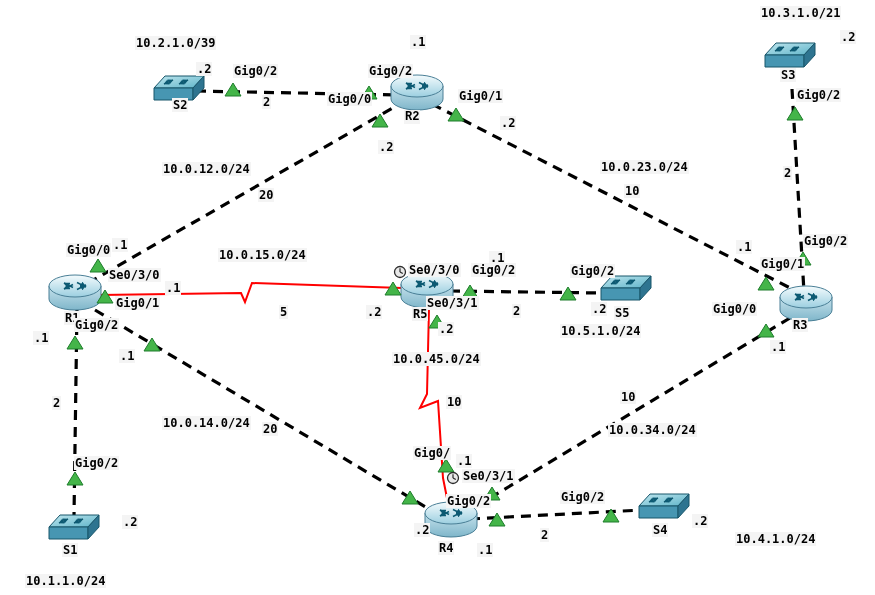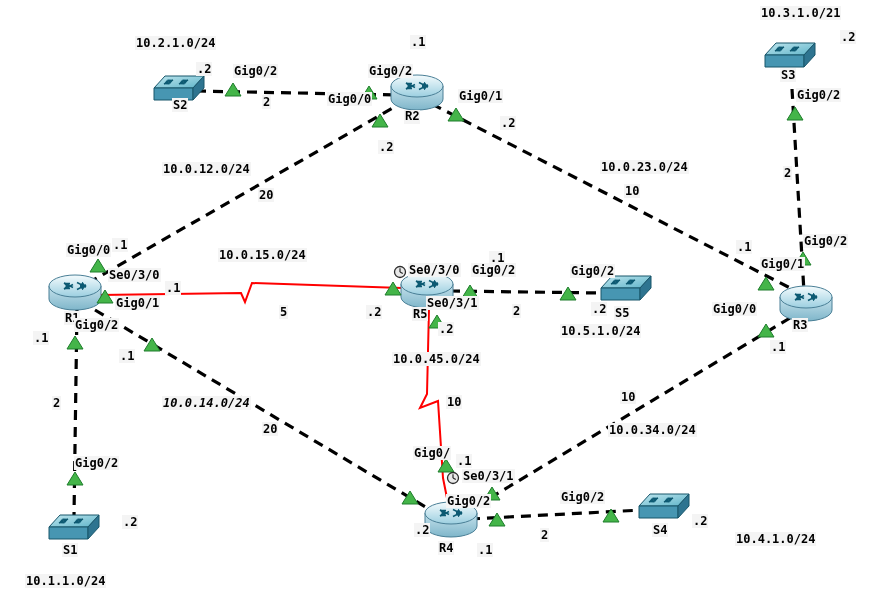--- a/index.html
+++ b/index.html
@@ -110,21 +110,21 @@
           <line x1="400" y1="272" x2="402.8" y2="273.6" stroke="#2b2b2b" stroke-width="1.2"></line>
         </g>
         <g>
           <circle cx="453" cy="478" r="5.5" fill="#e9e9e9" stroke="#2b2b2b" stroke-width="1.3"></circle>
           <line x1="453" y1="478" x2="453" y2="474.2" stroke="#2b2b2b" stroke-width="1.2"></line>
           <line x1="453" y1="478" x2="455.8" y2="479.6" stroke="#2b2b2b" stroke-width="1.2"></line>
         </g>
       </g>
   </svg>
   <div id="labels-layer">
-      <div class="lbl" style="left: 135px; top: 36px;">10.2.1.0/24</div>
+      <div class="lbl" style="left: 135px; top: 36px;">10.2.1.0/39</div>
       <div class="lbl" style="left: 196px; top: 62px;">.2</div>
       <div class="lbl" style="left: 233px; top: 64px;">Gig0/2</div>
       <div class="lbl" style="left: 262px; top: 95px;">2</div>
       <div class="lbl" style="left: 327px; top: 92px;">Gig0/0</div>
       <div class="lbl" style="left: 368px; top: 64px;">Gig0/2</div>
       <div class="lbl" style="left: 410px; top: 35px;">.1</div>
       <div class="lbl" style="left: 404px; top: 110px; font-family: Liberation Mono, monospace;">R2</div>
       <div class="lbl" style="left: 458px; top: 89px;">Gig0/1</div>
       <div class="lbl" style="left: 500px; top: 116px;">.2</div>
       <div class="lbl" style="left: 378px; top: 140px;">.2</div>
@@ -152,21 +152,21 @@
       <div class="lbl" style="left: 115px; top: 296px;">Gig0/1</div>
       <div class="lbl" style="left: 64px; top: 311px;">R1</div>
       <div class="lbl" style="left: 74px; top: 318px;">Gig0/2</div>
       <div class="lbl" style="left: 33px; top: 331px;">.1</div>
       <div class="lbl" style="left: 119px; top: 349px;">.1</div>
       <div class="lbl" style="left: 52px; top: 396px;">2</div>
       <div class="lbl" style="left: 74px; top: 456px;">Gig0/2</div>
       <div class="lbl" style="left: 122px; top: 515px;">.2</div>
       <div class="lbl" style="left: 62px; top: 543px;">S1</div>
       <div class="lbl" style="left: 25px; top: 574px;">10.1.1.0/24</div>
-      <div class="lbl" style="left: 162px; top: 396px; font-style: italic;">10.0.14.0/24</div>
+      <div class="lbl" style="left: 162px; top: 416px;">10.0.14.0/24</div>
       <div class="lbl" style="left: 262px; top: 422px;">20</div>
       <div class="lbl" style="left: 218px; top: 248px;">10.0.15.0/24</div>
       <div class="lbl" style="left: 279px; top: 305px;">5</div>
       <div class="lbl" style="left: 366px; top: 305px;">.2</div>
       <div class="lbl" style="left: 408px; top: 263px;">Se0/3/0</div>
       <div class="lbl" style="left: 426px; top: 296px;">Se0/3/1</div>
       <div class="lbl" style="left: 412px; top: 307px;">R5</div>
       <div class="lbl" style="left: 438px; top: 322px;">.2</div>
       <div class="lbl" style="left: 489px; top: 251px;">.1</div>
       <div class="lbl" style="left: 471px; top: 263px;">Gig0/2</div>

